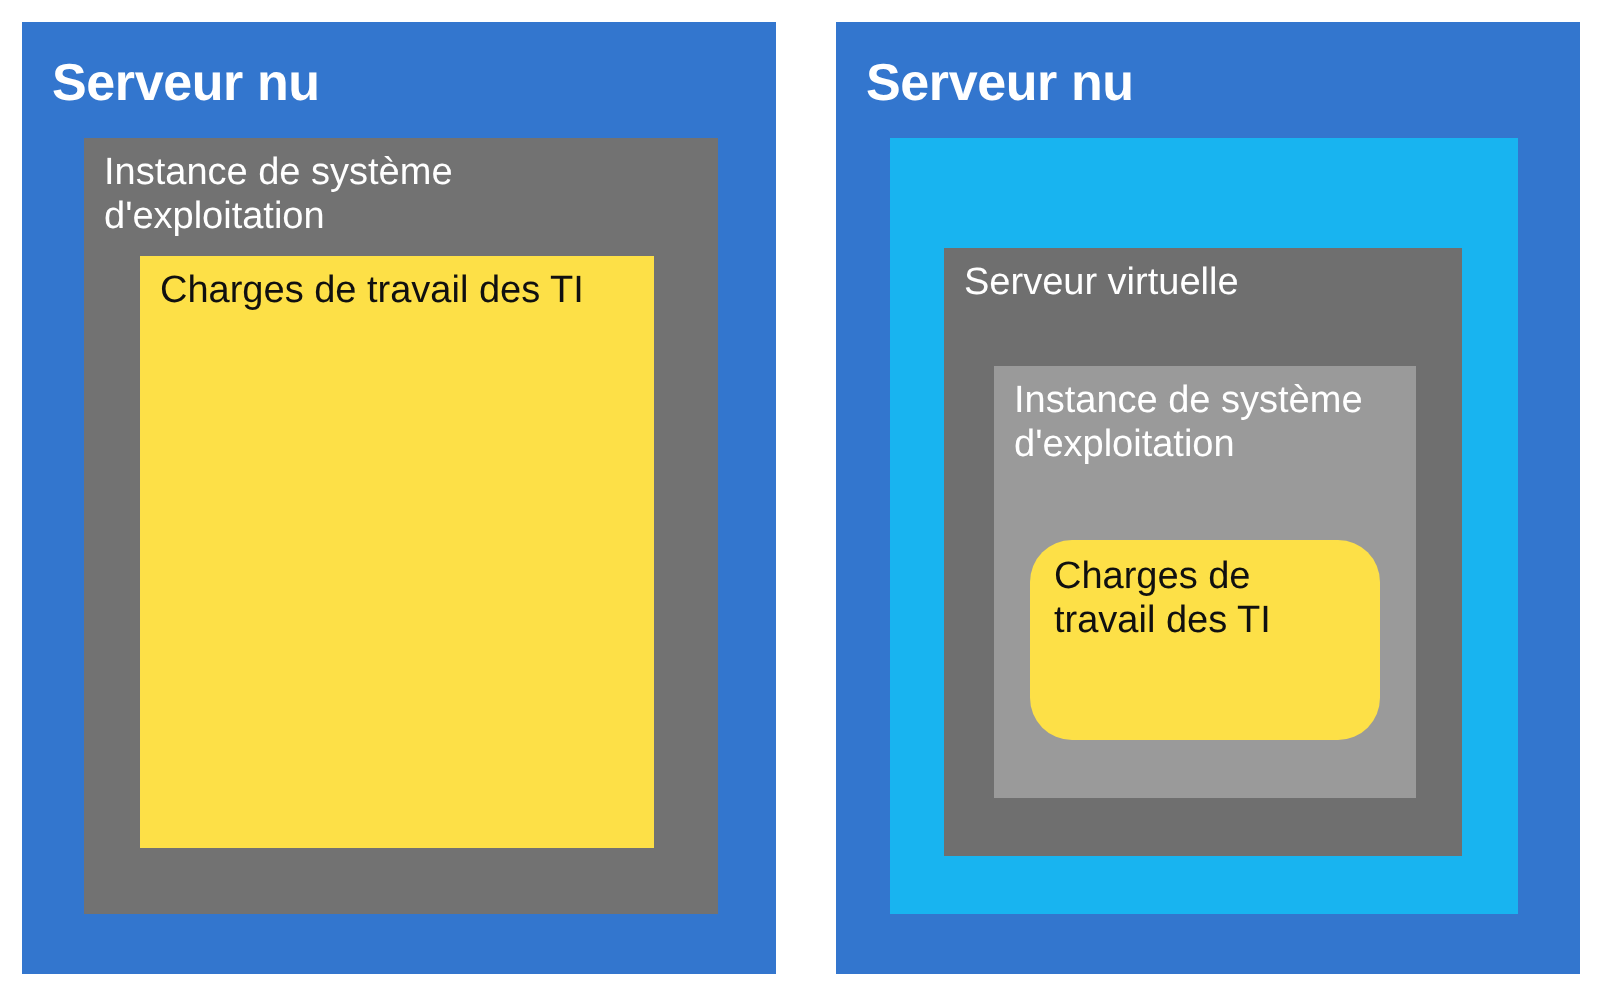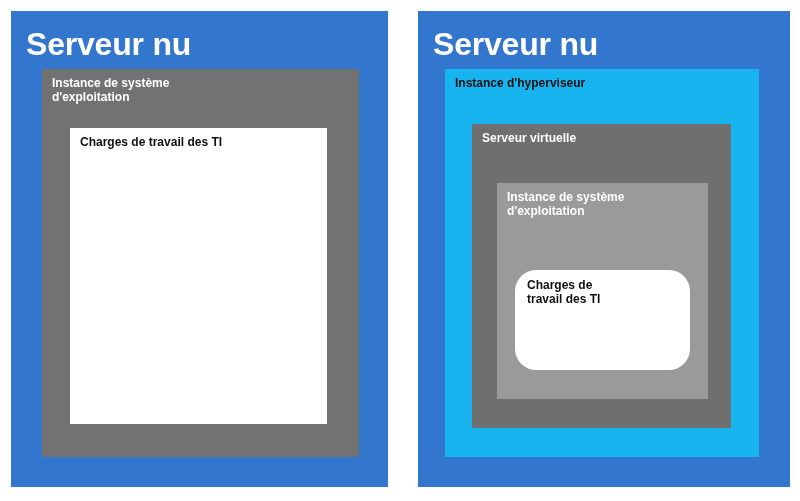--- a/index.html
+++ b/index.html
@@ -22,47 +22,47 @@
     background: #3376ce;
   }
   .panel-left  { left: 11px;  top: 11px; width: 377px; height: 476px; }
   .panel-right { left: 418px; top: 11px; width: 372px; height: 476px; }
 
   .panel-title {
     position: absolute;
     left: 15px;
     top: 15px;
     color: #ffffff;
-    font-size: 32px;
+    font-size: 26px;
     font-weight: bold;
     letter-spacing: -0.2px;
     white-space: nowrap;
   }
 
   
   .box {
     position: absolute;
     box-sizing: border-box;
   }
   .box-label {
     position: absolute;
     left: 10px;
     top: 7px;
-    font-size: 12px;
-    font-weight: bold;
+    font-size: 19px;
+    font-weight: normal;
     line-height: 1.18;
     white-space: pre-line;
   }
 
   
   .c-gray-dark  { background: #727272; }
   .c-gray-mid   { background: #6f6f6f; }
   .c-gray-light { background: #9a9a9a; }
   .c-cyan       { background: #18b4f0; }
-  .c-green      { background: #ffffff; }
+  .c-green      { background: #fde047; }
 
   .t-white { color: #ffffff; }
   .t-black { color: #101010; }
 
   
   .l-os    { left: 31px; top: 58px;  width: 317px; height: 388px; }
   .l-work  { left: 28px; top: 59px;  width: 257px; height: 296px; }
 
   
   .r-hyper { left: 27px;  top: 58px;  width: 314px; height: 388px; }
@@ -91,21 +91,20 @@
 
     </div>
   </div>
 
   <div class="panel panel-right">
 
     <div class="panel-title">Serveur nu</div>
 
     <div class="box c-cyan r-hyper">
 
-      <div class="box-label t-black">Instance d'hyperviseur</div>
 
       <div class="box c-gray-mid r-vm">
 
         <div class="box-label t-white">Serveur virtuelle</div>
 
         <div class="box c-gray-light r-os">
 
           <div class="box-label t-white">Instance de système
 d'exploitation</div>
 

